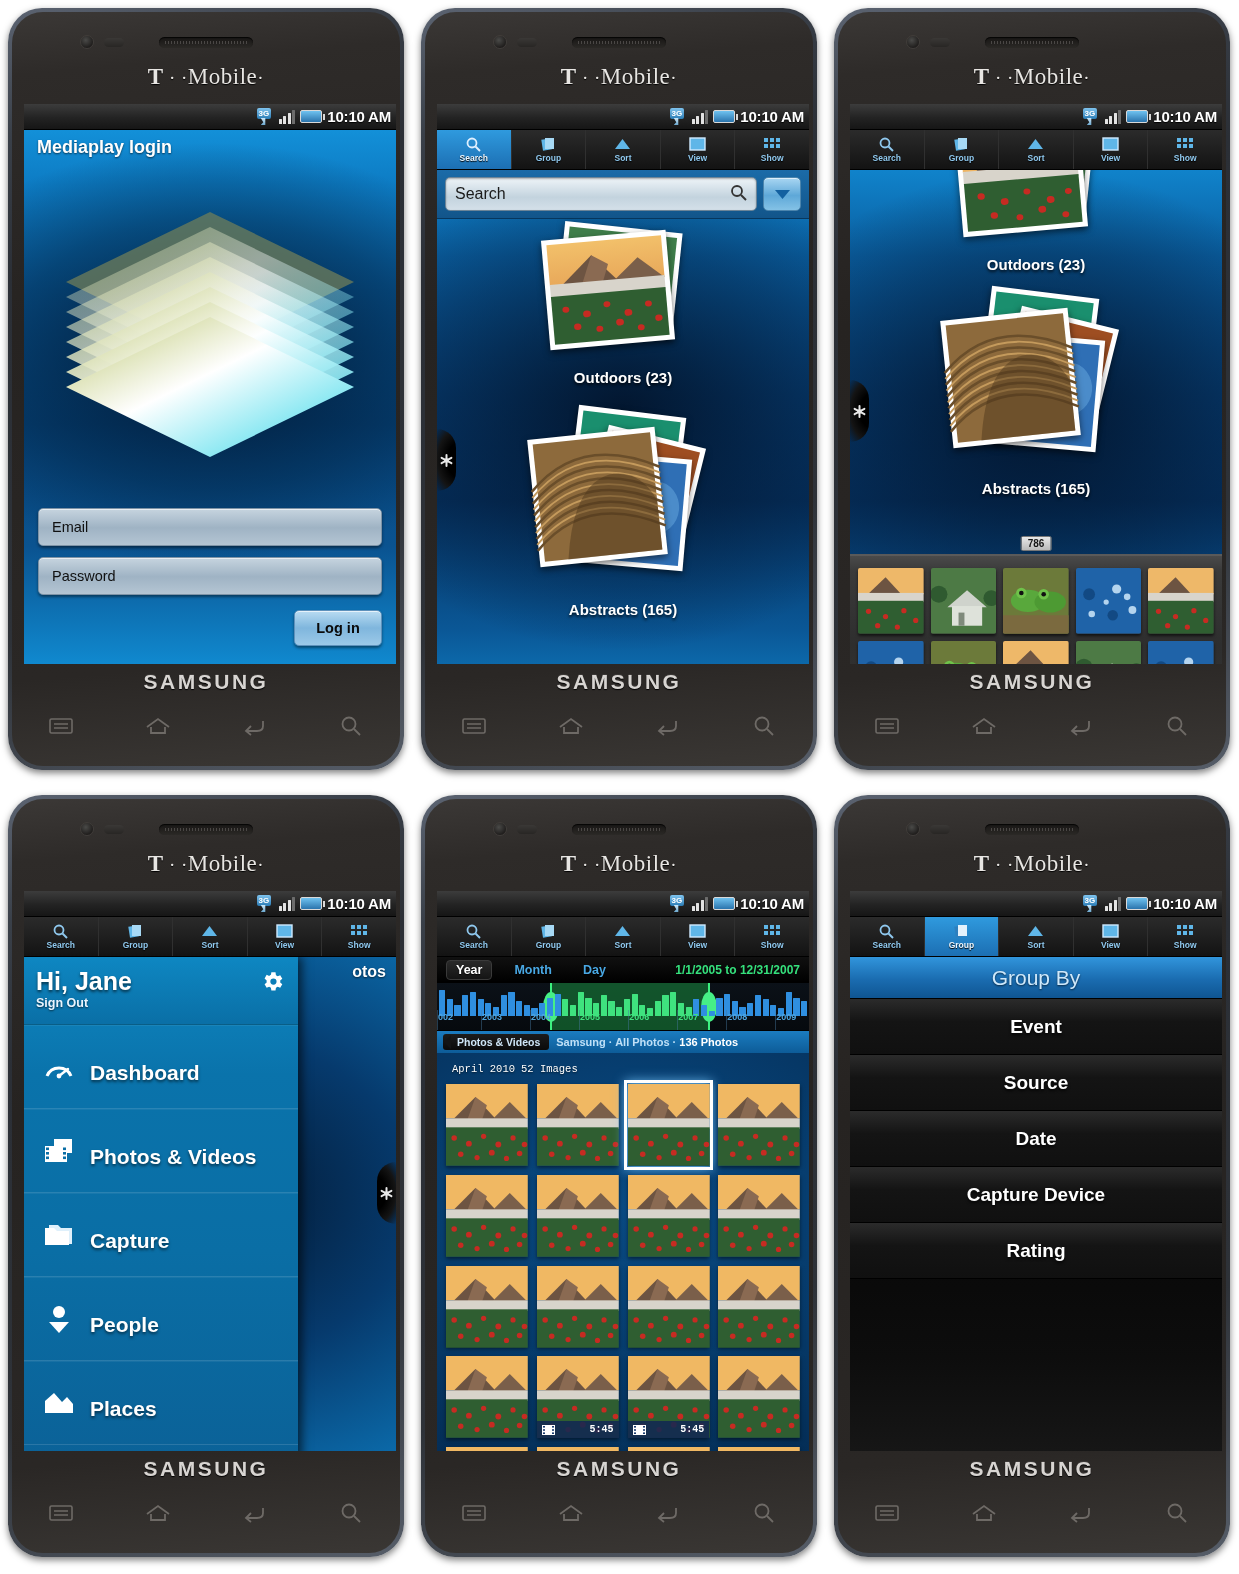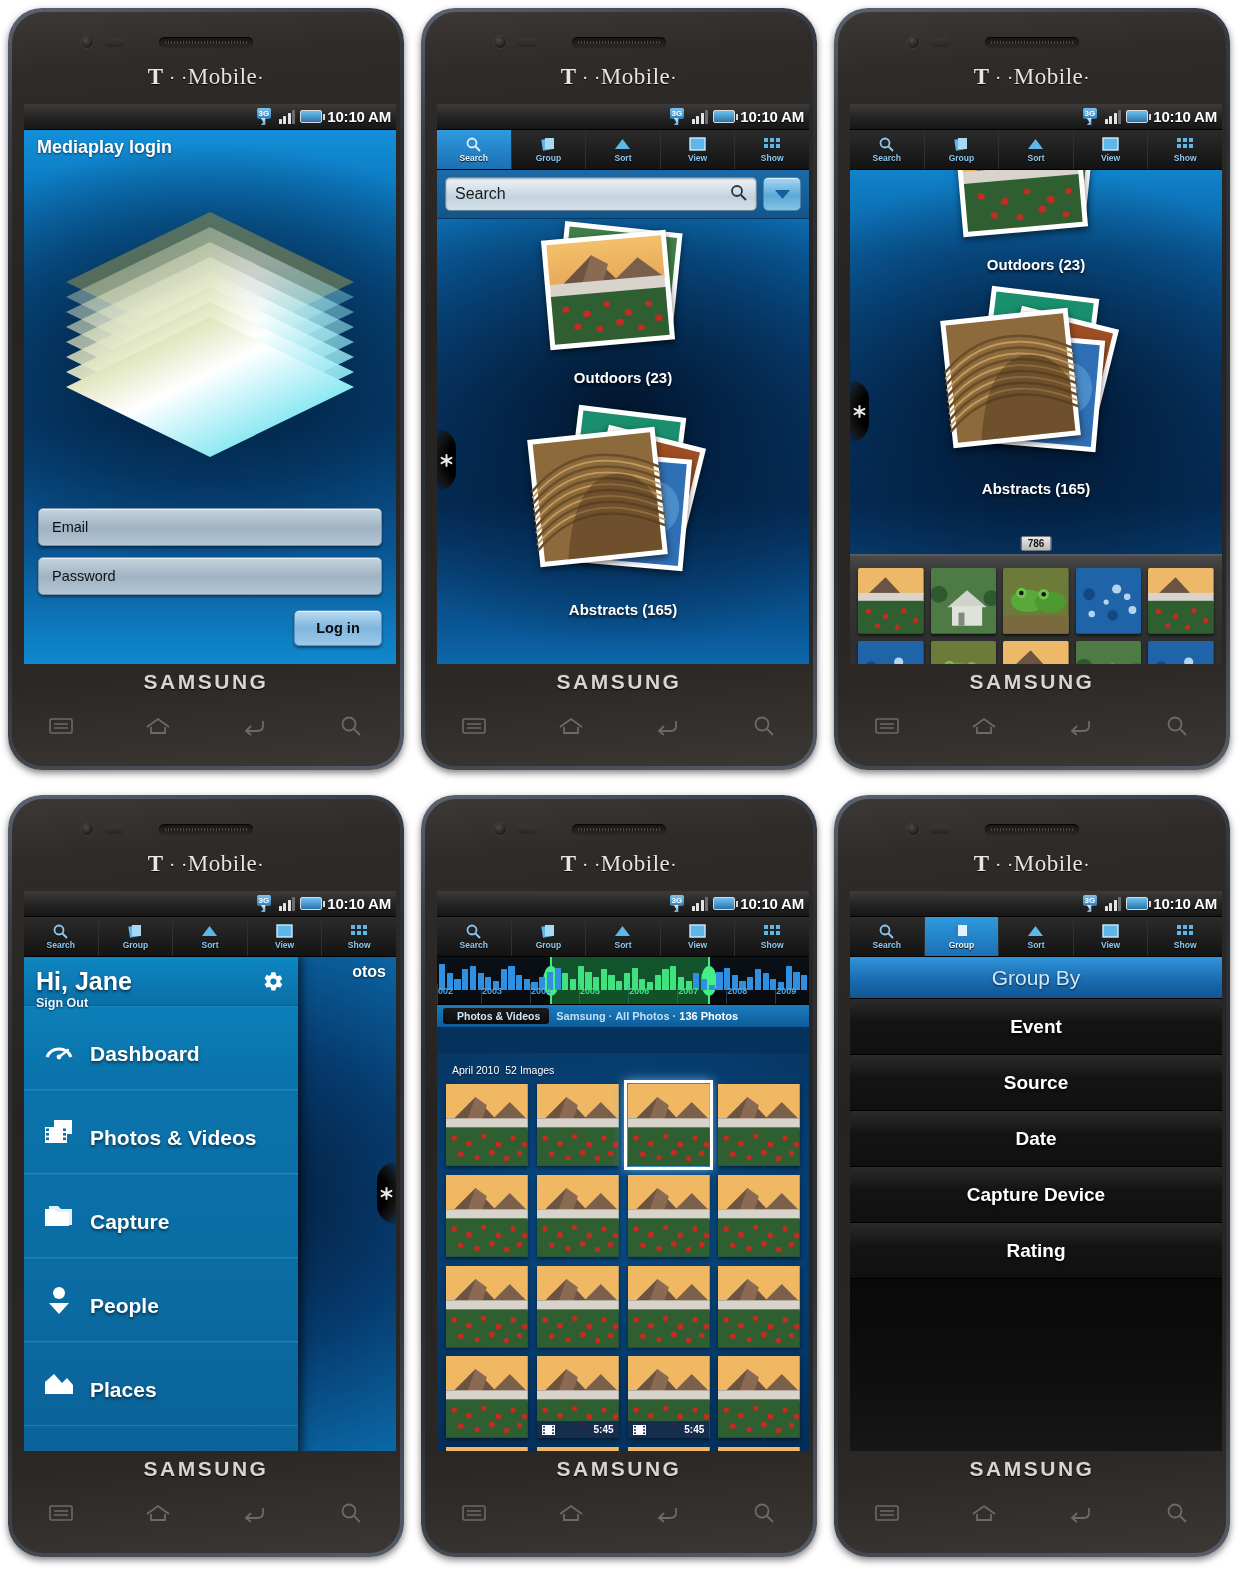--- a/index.html
+++ b/index.html
@@ -183,21 +183,21 @@
   .thumb .img { width:100%; height:100%; display:block; }
 
   
   .side-screen { width:100%; height:534px; position:relative; overflow:hidden;
     background: radial-gradient(ellipse 100% 55% at 50% 45%, #03172f 0%, #063a6d 55%, #0b69a8 100%); }
   .behind-label { position:absolute; right:10px; top:6px; color:#fff; font-size:16px; font-weight:bold;
     text-shadow:0 1px 2px rgba(0,0,0,.6); }
   .sidebar { position:absolute; left:0; top:0; width:274px; height:100%;
     background:linear-gradient(180deg,#0f88c3 0%,#0a73ab 22%,#0a6ea5 55%,#0b6096 100%);
     box-shadow: 4px 0 9px rgba(0,0,0,.6); }
-  .side-head { height:49px; padding:10px 12px 16px; position:relative;
+  .side-head { height:68px; padding:10px 12px 16px; position:relative;
     background:linear-gradient(#0e87c2,#0a6fa6);
     border-bottom:1px solid rgba(0,0,0,.3); }
   .side-hi { color:#fff; font-size:25px; font-weight:bold; text-shadow:0 2px 3px rgba(0,0,0,.6); }
   .side-sign { color:#eaf5ff; font-size:12.5px; font-weight:bold; text-shadow:0 1px 2px rgba(0,0,0,.6); }
   .gear { position:absolute; right:13px; top:12px; }
   .side-item { height:84px; display:flex; align-items:center; gap:14px; padding-left:18px;
     border-bottom:1px solid rgba(255,255,255,.13);
     border-top:1px solid rgba(255,255,255,.06); }
   .side-item .lbl { color:#fff; font-size:21px; font-weight:bold; text-shadow:0 2px 3px rgba(0,0,0,.55);margin-top:11px; }
   .side-icon { width:34px; display:flex; align-items:center; justify-content:center; }
@@ -225,21 +225,21 @@
                   border-left:1px solid rgba(70,120,160,.45); line-height:14px; }
   .crumb { height:22px; display:flex; align-items:center; gap:7px; padding:0 6px;
            background:linear-gradient(#1b7cc0,#0d5c98); }
   .crumb-back { background:linear-gradient(#1c1c1c,#0a0a0a); color:#cfe6f7; font-size:10.5px;
                 padding:2px 9px 2px 14px; border-radius:3px; position:relative; font-weight:bold; }
   .crumb-back::before { content:""; position:absolute; left:-6px; top:50%; transform:translateY(-50%);
         border:7px solid transparent; border-right-color:#141414; }
   .crumb-path { color:#bfe0f7; font-size:11px; font-weight:bold; }
   .crumb-path b { color:#fff; }
   .tl-body { position:absolute; left:0; right:0; top:96px; bottom:0; padding:7px 9px 0;
-    background: radial-gradient(ellipse 110% 70% at 50% 35%, #0a4c86 0%, #073e70 45%, #042b52 100%); }
+    background: radial-gradient(ellipse 110% 70% at 50% 35%, #0a4c86 0%, #073e70 45%, #042b52 100%); font-family: Liberation Mono, monospace; }
   .tl-month { color:#fff; font-size:15px; font-weight:bold; text-shadow:0 1px 2px rgba(0,0,0,.6); }
   .tl-month span { font-size:10.5px; font-weight:normal; margin-left:6px; }
   .photogrid { display:grid; grid-template-columns:repeat(4,1fr); gap:9px; margin-top:7px; }
   .pcell { position:relative; width:100%; aspect-ratio:1/1; box-shadow:0 2px 4px rgba(0,0,0,.5); }
   .pcell .img { width:100%; height:100%; display:block; }
   .pcell.sel { outline:3px solid #fff; outline-offset:1px;
                box-shadow:0 0 11px 3px rgba(120,200,255,.85); }
   .vbadge { position:absolute; left:0; right:0; bottom:0; height:17px;
     background:rgba(18,40,82,.88); display:flex; align-items:center; justify-content:space-between;
     padding:0 5px; color:#fff; font-size:10px; font-weight:bold; }
@@ -1209,20 +1209,26 @@
                       <rect x="6" y="6" width="4" height="4"></rect>
                       <rect x="12" y="6" width="4" height="4"></rect>
                     </g>
                   </svg>
                 </div>
               <div class="tb-label">Show</div>
             </div>
           </div>
 
           <div class="tl-screen">
+            <div class="tl-tabs">
+              <div class="tl-tab active">Year</div>
+              <div class="tl-tab">Month</div>
+              <div class="tl-tab">Day</div>
+              <div class="tl-range">1/1/2005 to 12/31/2007</div>
+            </div>
 
             <div class="tl-chart">
               <div class="tl-sel" style="left:30.5%;right:26.5%;"></div>
               <div class="tl-bars" id="tlbars">
                   <i style="height: 100%;"></i>
                   <i style="height: 64%;"></i>
                   <i style="height: 43%;"></i>
                   <i style="height: 79%;"></i>
                   <i style="height: 93%;"></i>
                   <i style="height: 64%;"></i>

